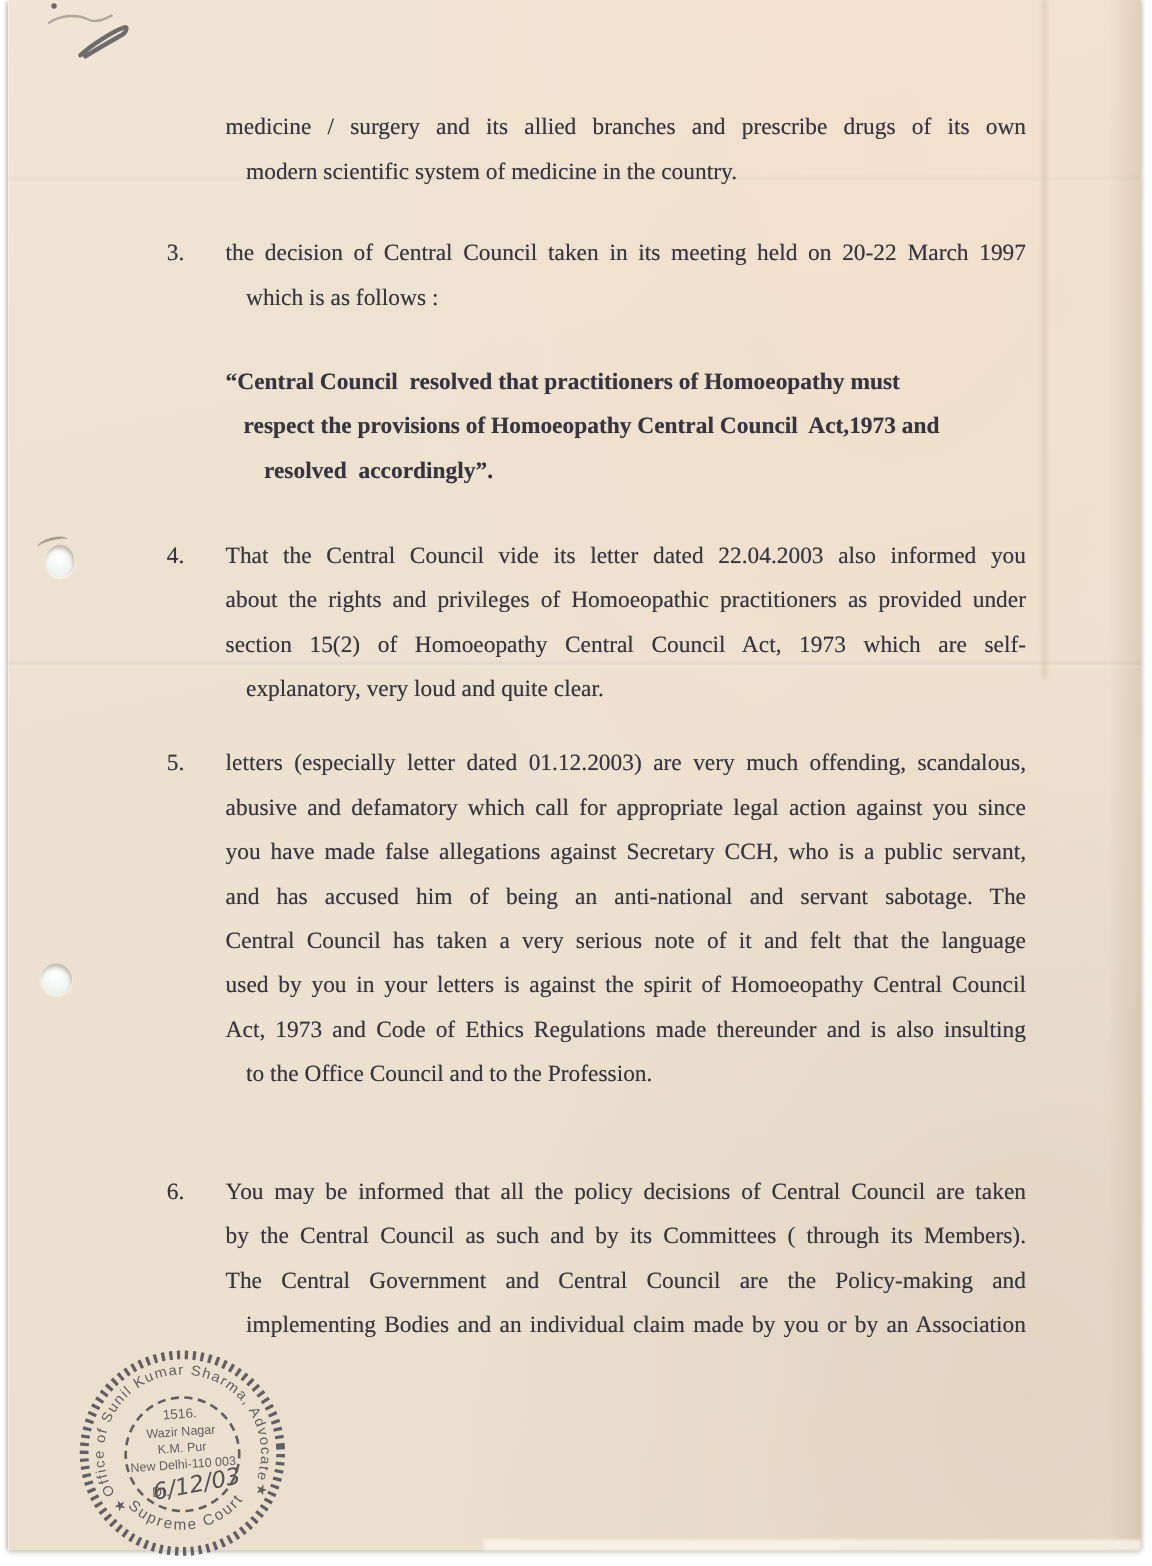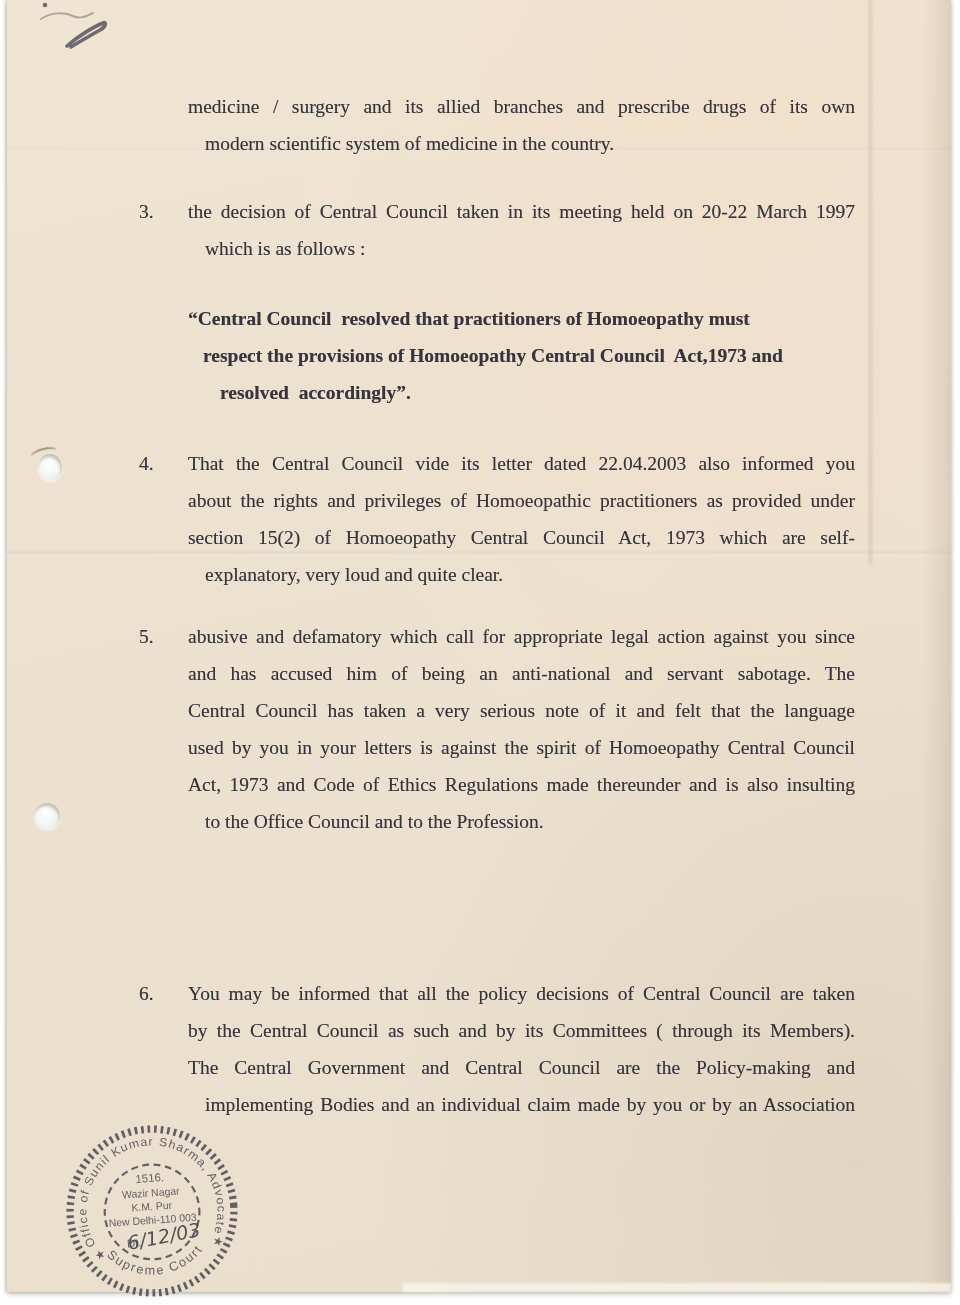--- a/index.html
+++ b/index.html
@@ -118,21 +118,23 @@
           <div class="line">That the Central Council vide its letter dated 22.04.2003 also informed you</div>
           <div class="line">about the rights and privileges of Homoeopathic practitioners as provided under</div>
           <div class="line">section 15(2) of Homoeopathy Central Council   Act, 1973 which are self-</div>
           <div class="line last">explanatory, very loud and quite clear.</div>
         </div>
     </section>
 
     <section class="block b4">
       <span class="num">5.</span>
       <div>
+          <div class="line">letters (especially letter dated 01.12.2003) are very much offending, scandalous,</div>
           <div class="line">abusive and defamatory which call for appropriate legal action against you since</div>
+          <div class="line">you have made false allegations against Secretary CCH, who is a public servant,</div>
           <div class="line">and has accused him of being an  anti-national and servant sabotage. The</div>
           <div class="line">Central Council has taken a very serious note of it  and felt that the language</div>
           <div class="line">used by you in your letters is against the spirit of Homoeopathy Central Council</div>
           <div class="line">Act, 1973 and Code of Ethics Regulations made thereunder and is also insulting</div>
           <div class="line last">to the Office Council  and to the Profession.</div>
         </div>
     </section>
 
     <section class="block b5 justify-last">
       <span class="num">6.</span>

